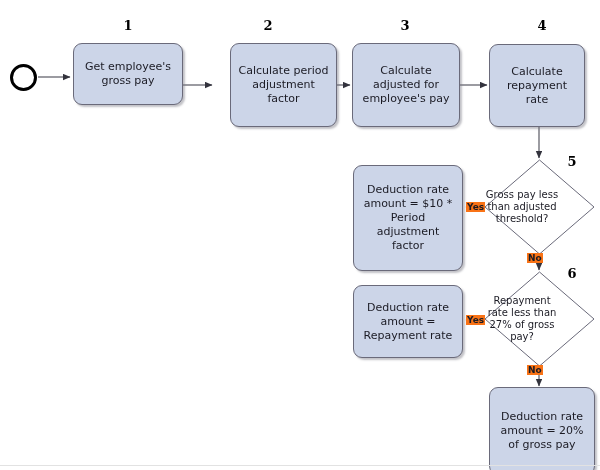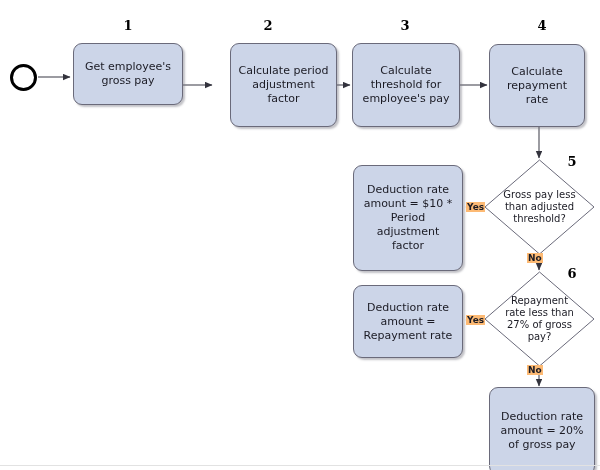--- a/index.html
+++ b/index.html
@@ -39,21 +39,21 @@
     font-size: 11px;
     line-height: 14px;
     padding: 2px 5px;
   }
   .node span { display: block; width: 100%; }
   
   .decision {
     position: absolute;
     display: flex;
     align-items: center;
-    justify-content: center;
+    justify-content: flex-start;
     text-align: center;
     font-size: 10px;
     line-height: 12px;
     color: #1b1b24;
   }
   .decision .dlabel {
     position: relative;
     z-index: 2;
     width: 76px;
   }
@@ -71,21 +71,21 @@
     font-size: 13px;
     color: #000000;
     text-align: center;
   }
   
   .edgelabel {
     position: absolute;
     font-size: 9px;
     font-weight: bold;
     color: #1b1b24;
-    background: #fdba74;
+    background: #f97316;
     line-height: 10px;
     padding: 0 1px;
     white-space: nowrap;
   }
   
   .startnode {
     position: absolute;
     box-sizing: border-box;
     border: 3px solid #000000;
     border-radius: 50%;
@@ -149,21 +149,21 @@
 
   <div class="node" style="left:73px; top:43px; width:110px; height:62px;">
     <span>Get employee's gross pay</span>
   </div>
 
   <div class="node" style="left:214px; top:43px; width:107px; height:84px;margin-left:16px;">
     <span>Calculate period adjustment factor</span>
   </div>
 
   <div class="node" style="left:352px; top:43px; width:108px; height:84px;">
-    <span>Calculate threshold for employee's pay</span>
+    <span>Calculate adjusted for employee's pay</span>
   </div>
 
   <div class="node" style="left:489px; top:44px; width:96px; height:83px;">
     <span>Calculate repayment rate</span>
   </div>
 
   <div class="node" style="left:353px; top:165px; width:110px; height:106px;">
     <span>Deduction rate amount = $10 * Period adjustment factor</span>
   </div>
 

